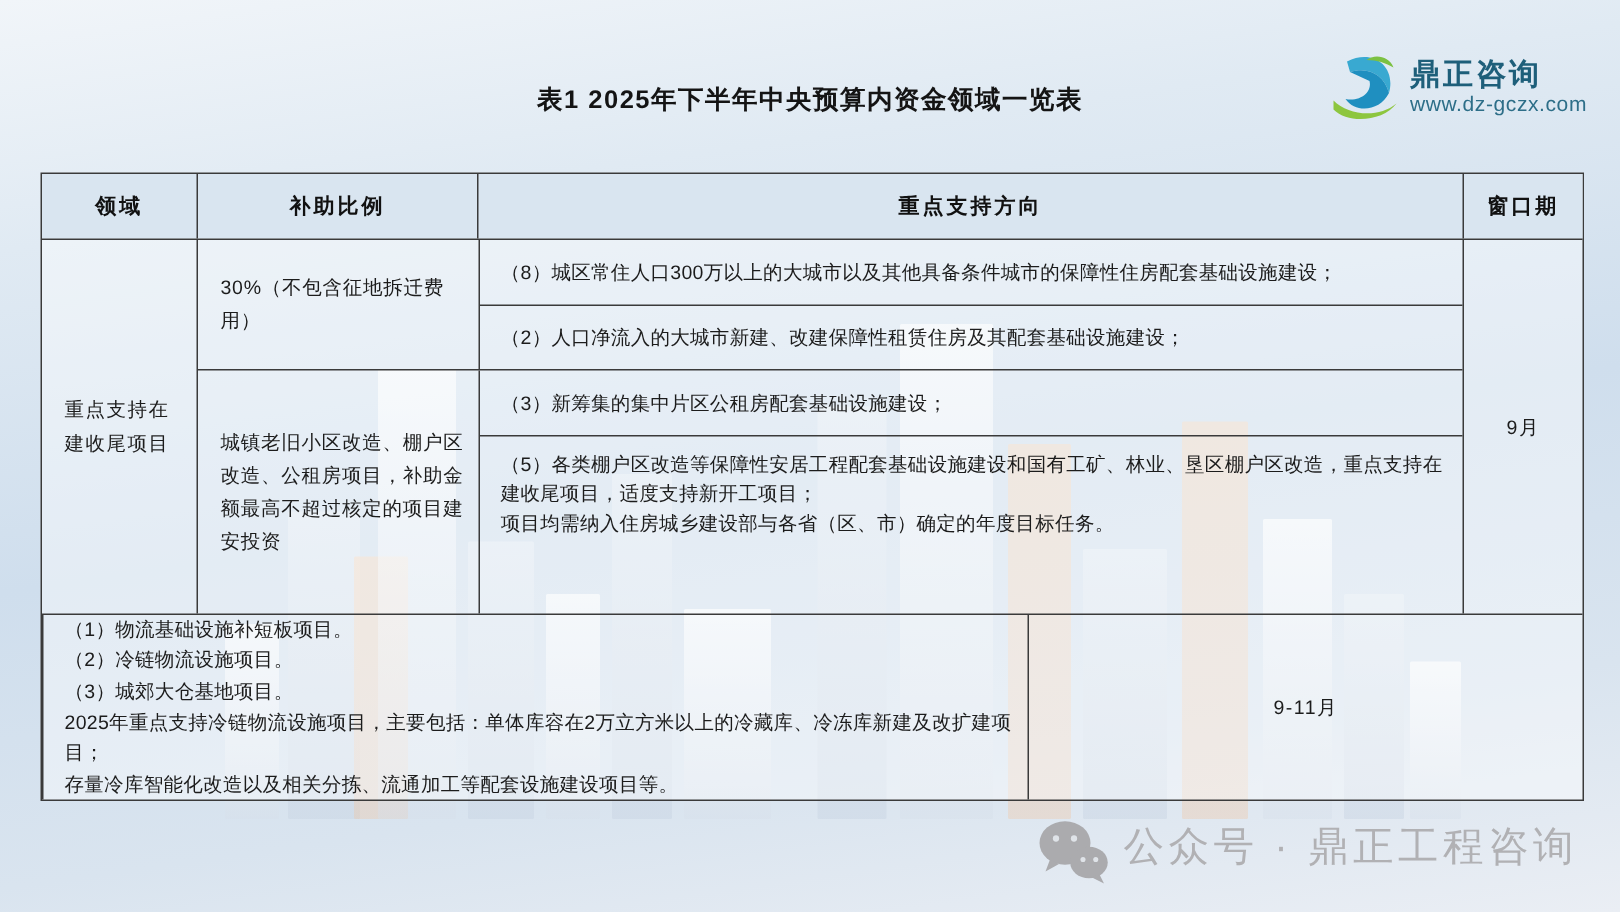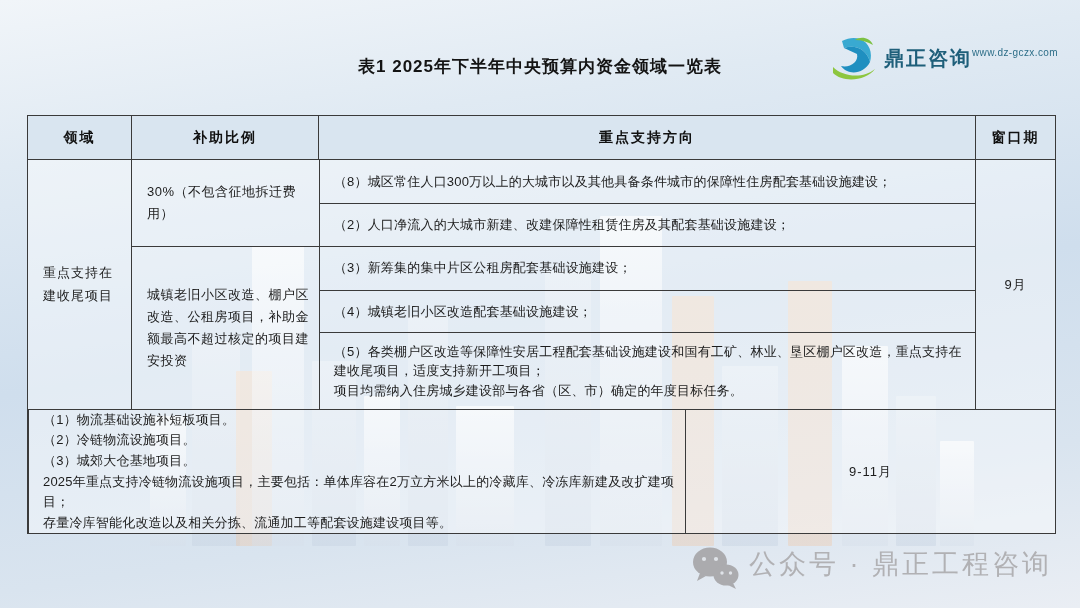--- a/index.html
+++ b/index.html
@@ -20,23 +20,23 @@
 
   
   .title {
     position: absolute; left: 0; right: 0; top: 55px; text-align: center;
     font-size: 17px; font-weight: bold; color: #141414; letter-spacing: 1px; z-index: 3;
   }
 
   
   .logo { position: absolute; right: 22px; top: 34px; display: flex; align-items: center; gap: 7px; z-index: 3; }
   .logo-mark { width: 48px; height: 48px; }
-  .logo-text { display: flex; flex-direction: row; }
+  .logo-text { display: flex; flex-direction: column; }
   .logo-name { font-size: 20px; font-weight: bold; color: #1e5f7a; letter-spacing: 2px; line-height: 1.1; }
-  .logo-url { font-size: 10px; color: #2d6e88; letter-spacing: 0.4px; }
+  .logo-url { font-size: 14px; color: #2d6e88; letter-spacing: 0.4px; }
 
   
   .tbl {
     position: absolute; left: 27px; top: 115px; width: 1029px; z-index: 2;
     border: 1.5px solid #3a3a3a; background: rgba(255,255,255,0.42);
     color: #1c1c1c; font-size: 13px;
   }
   .bl { border-left: 1.5px solid #3a3a3a; }
   .bt { border-top: 1.5px solid #3a3a3a; }
 
@@ -122,21 +122,20 @@
           <div class="cell-subsidy">30%（不包含征地拆迁费用）</div>
           <div class="dirs bl">
             <div class="dcell d43">（8）城区常住人口300万以上的大城市以及其他具备条件城市的保障性住房配套基础设施建设；</div>
             <div class="dcell d43 bt">（2）人口净流入的大城市新建、改建保障性租赁住房及其配套基础设施建设；</div>
           </div>
         </div>
         <div class="blk blk2 bt">
           <div class="cell-subsidy">城镇老旧小区改造、棚户区改造、公租房项目，补助金额最高不超过核定的项目建安投资</div>
           <div class="dirs bl">
             <div class="dcell d43">（3）新筹集的集中片区公租房配套基础设施建设；</div>
-            <div class="dcell d43 bt">（4）城镇老旧小区改造配套基础设施建设；</div>
             <div class="dcell d77 bt">（5）各类棚户区改造等保障性安居工程配套基础设施建设和国有工矿、林业、垦区棚户区改造，重点支持在建收尾项目，适度支持新开工项目；
 项目均需纳入住房城乡建设部与各省（区、市）确定的年度目标任务。</div>
           </div>
         </div>
       </div>
       <div class="cell-window bl">9月</div>
     </div>
 
     <div class="grow bt row2">
       <div class="cell-dir2 bl">（1）物流基础设施补短板项目。

